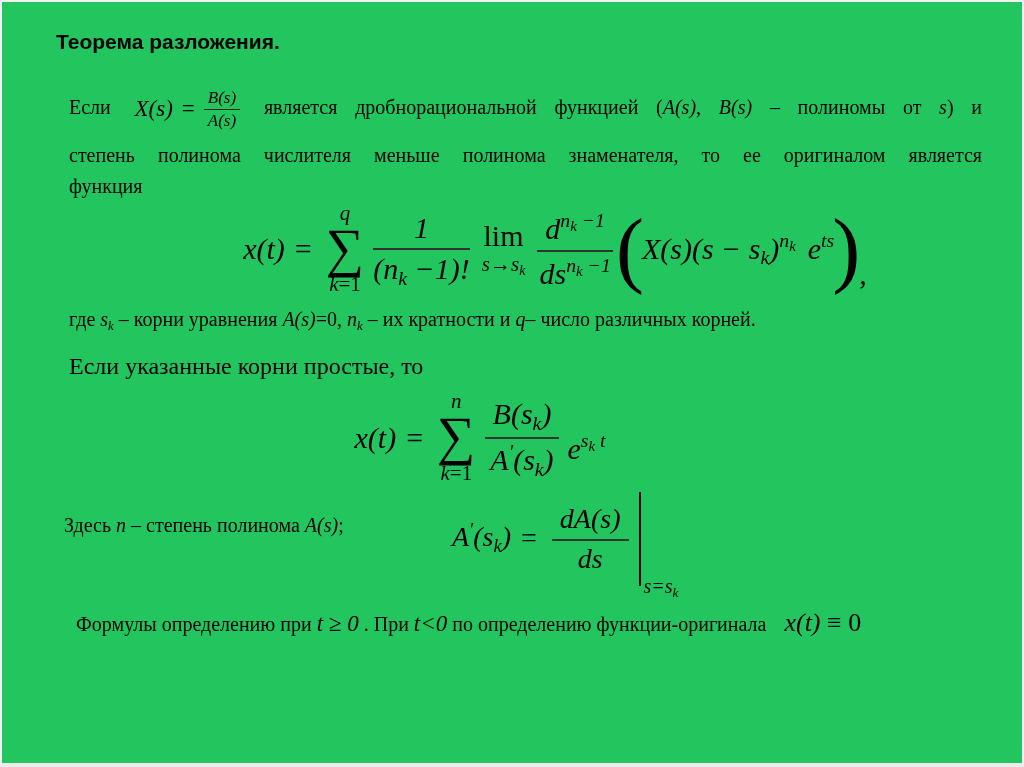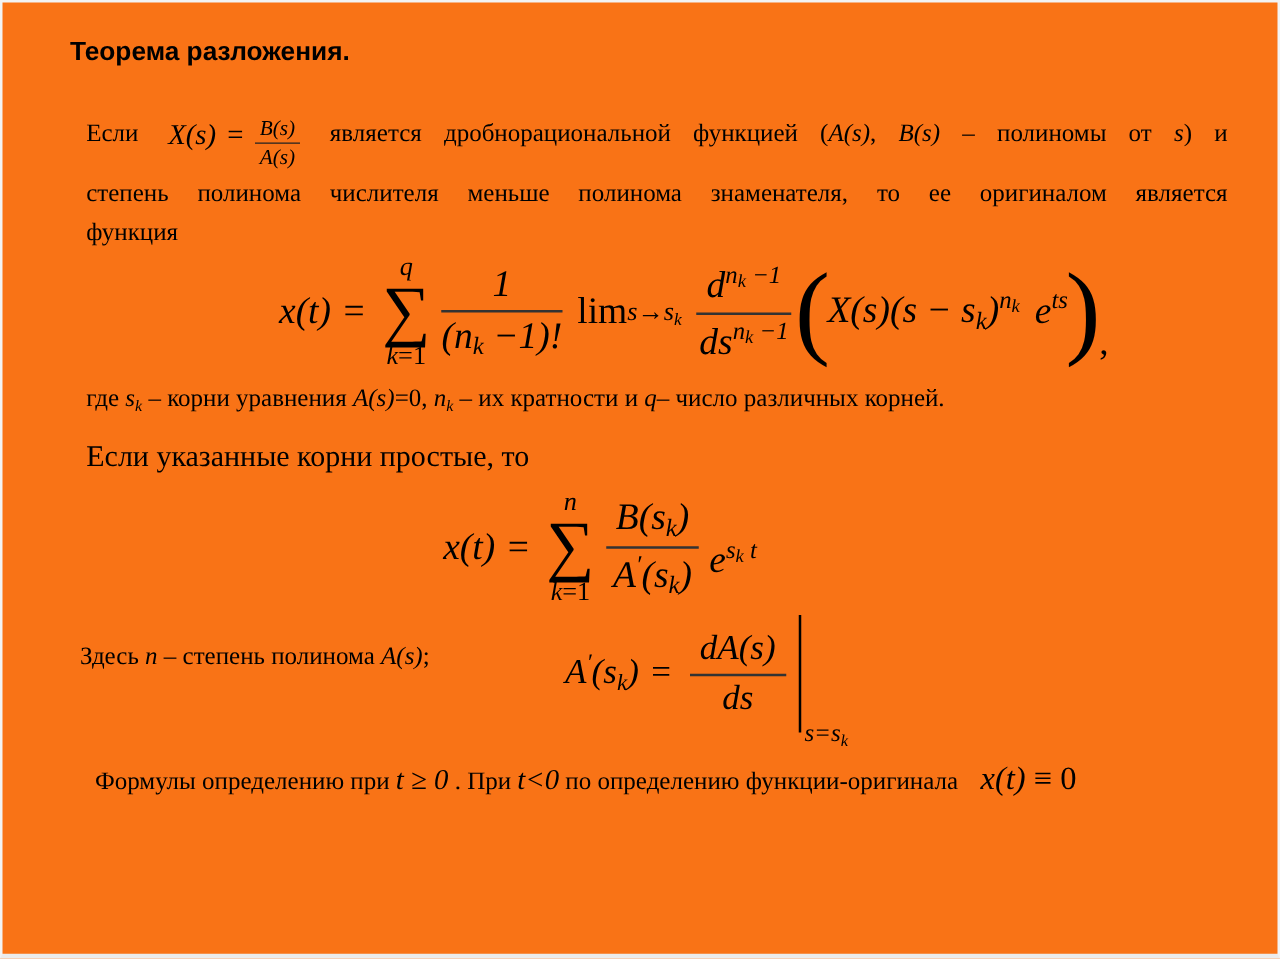--- a/index.html
+++ b/index.html
@@ -1,53 +1,53 @@
 <!DOCTYPE html>
 <html><head>
 <meta charset="utf-8">
 <style>
   html,body{margin:0;padding:0;background:#ffffff;}
   .slide{
-    position:relative;width:1024px;height:767px;background:#f97316;color:#000;
+    position:relative;width:1024px;height:767px;background:#22c55e;color:#000;
     box-sizing:border-box;border:2px solid #f3f3f3;border-bottom:4px solid #ececec;
     font-family:"Liberation Serif",serif;overflow:hidden;
   }
   .title{
     position:absolute;left:54px;top:28px;
     font-family:"Liberation Sans",sans-serif;font-weight:bold;font-size:21px;
   }
   .para{position:absolute;left:67px;width:913px;font-size:20px;}
   .jl{text-align:justify;text-align-last:justify;}
   .l1{top:78px;line-height:54px;}
   .l2{top:138px;line-height:30px;}
   .l3{top:169px;line-height:30px;}
   .t{font-style:normal;}
   .math,.mi{font-style:italic;}
   .tsub{font-size:64%;vertical-align:-0.3em;font-style:italic;}
   
-  .ifracgroup{display:inline-flex;align-items:flex-end;vertical-align:middle;font-size:23px;margin:0 6px;font-family:Liberation Serif, serif;}
+  .ifracgroup{display:inline-flex;align-items:center;vertical-align:middle;font-size:23px;margin:0 6px;font-family:Liberation Serif, serif;}
   .ilhs{font-style:italic;}
   .ieq{margin:0 9px;font-style:normal;}
   .ifrac{display:inline-flex;flex-direction:column;align-items:center;font-size:17px;font-style:italic;line-height:1.15;}
   .inum{border-bottom:1.5px solid #222;padding:0 4px 1px;align-self:stretch;text-align:center;}
   .iden{padding-top:1px;}
   
   .formula{position:absolute;left:0;right:0;display:flex;justify-content:center;align-items:center;font-size:30px;font-style:italic;}
   .f-main{top:193px;height:108px;padding-left:86px;}
   .f-simple{top:383px;height:105px;padding-right:64px;}
   .eqsign{margin:0 10px;font-style:normal;}
   .bigop{display:inline-flex;flex-direction:column;align-items:center;line-height:1;margin:0 4px;}
   .upperlim{font-size:21px;font-style:italic;margin-bottom:1px;}
   .sigma{font-size:54px;font-style:normal;line-height:0.88;}
   .lowerlim{font-size:21px;font-style:italic;margin-top:2px;}
   .up{font-style:normal;}
   .frac{display:inline-flex;flex-direction:column;align-items:center;margin:0 5px;line-height:1.15;}
   .frac .num{border-bottom:2px solid #333;padding:2px 8px 3px;align-self:stretch;text-align:center;}
   .frac .den{padding-top:2px;}
-  .limop{display:inline-flex;flex-direction:row;align-items:center;line-height:1;margin:0 7px;}
+  .limop{display:inline-flex;flex-direction:column;align-items:center;line-height:1;margin:0 7px;}
   .limword{font-style:normal;}
   .limunder{font-size:21px;margin-top:3px;font-style:italic;}
   .msub{font-size:66%;vertical-align:-0.28em;font-style:italic;}
   .msup{font-size:66%;vertical-align:0.6em;font-style:italic;}
   .msub2{font-size:75%;vertical-align:-0.25em;}
   .bigparen{font-style:normal;font-size:84px;line-height:0.8;margin:0 -2px;}
   .trailcomma{align-self:flex-end;margin-bottom:12px;margin-left:1px;font-style:normal;}
   .egap{margin-left:12px;}
   .f2-e{position:relative;top:10px;margin-left:3px;}
   

